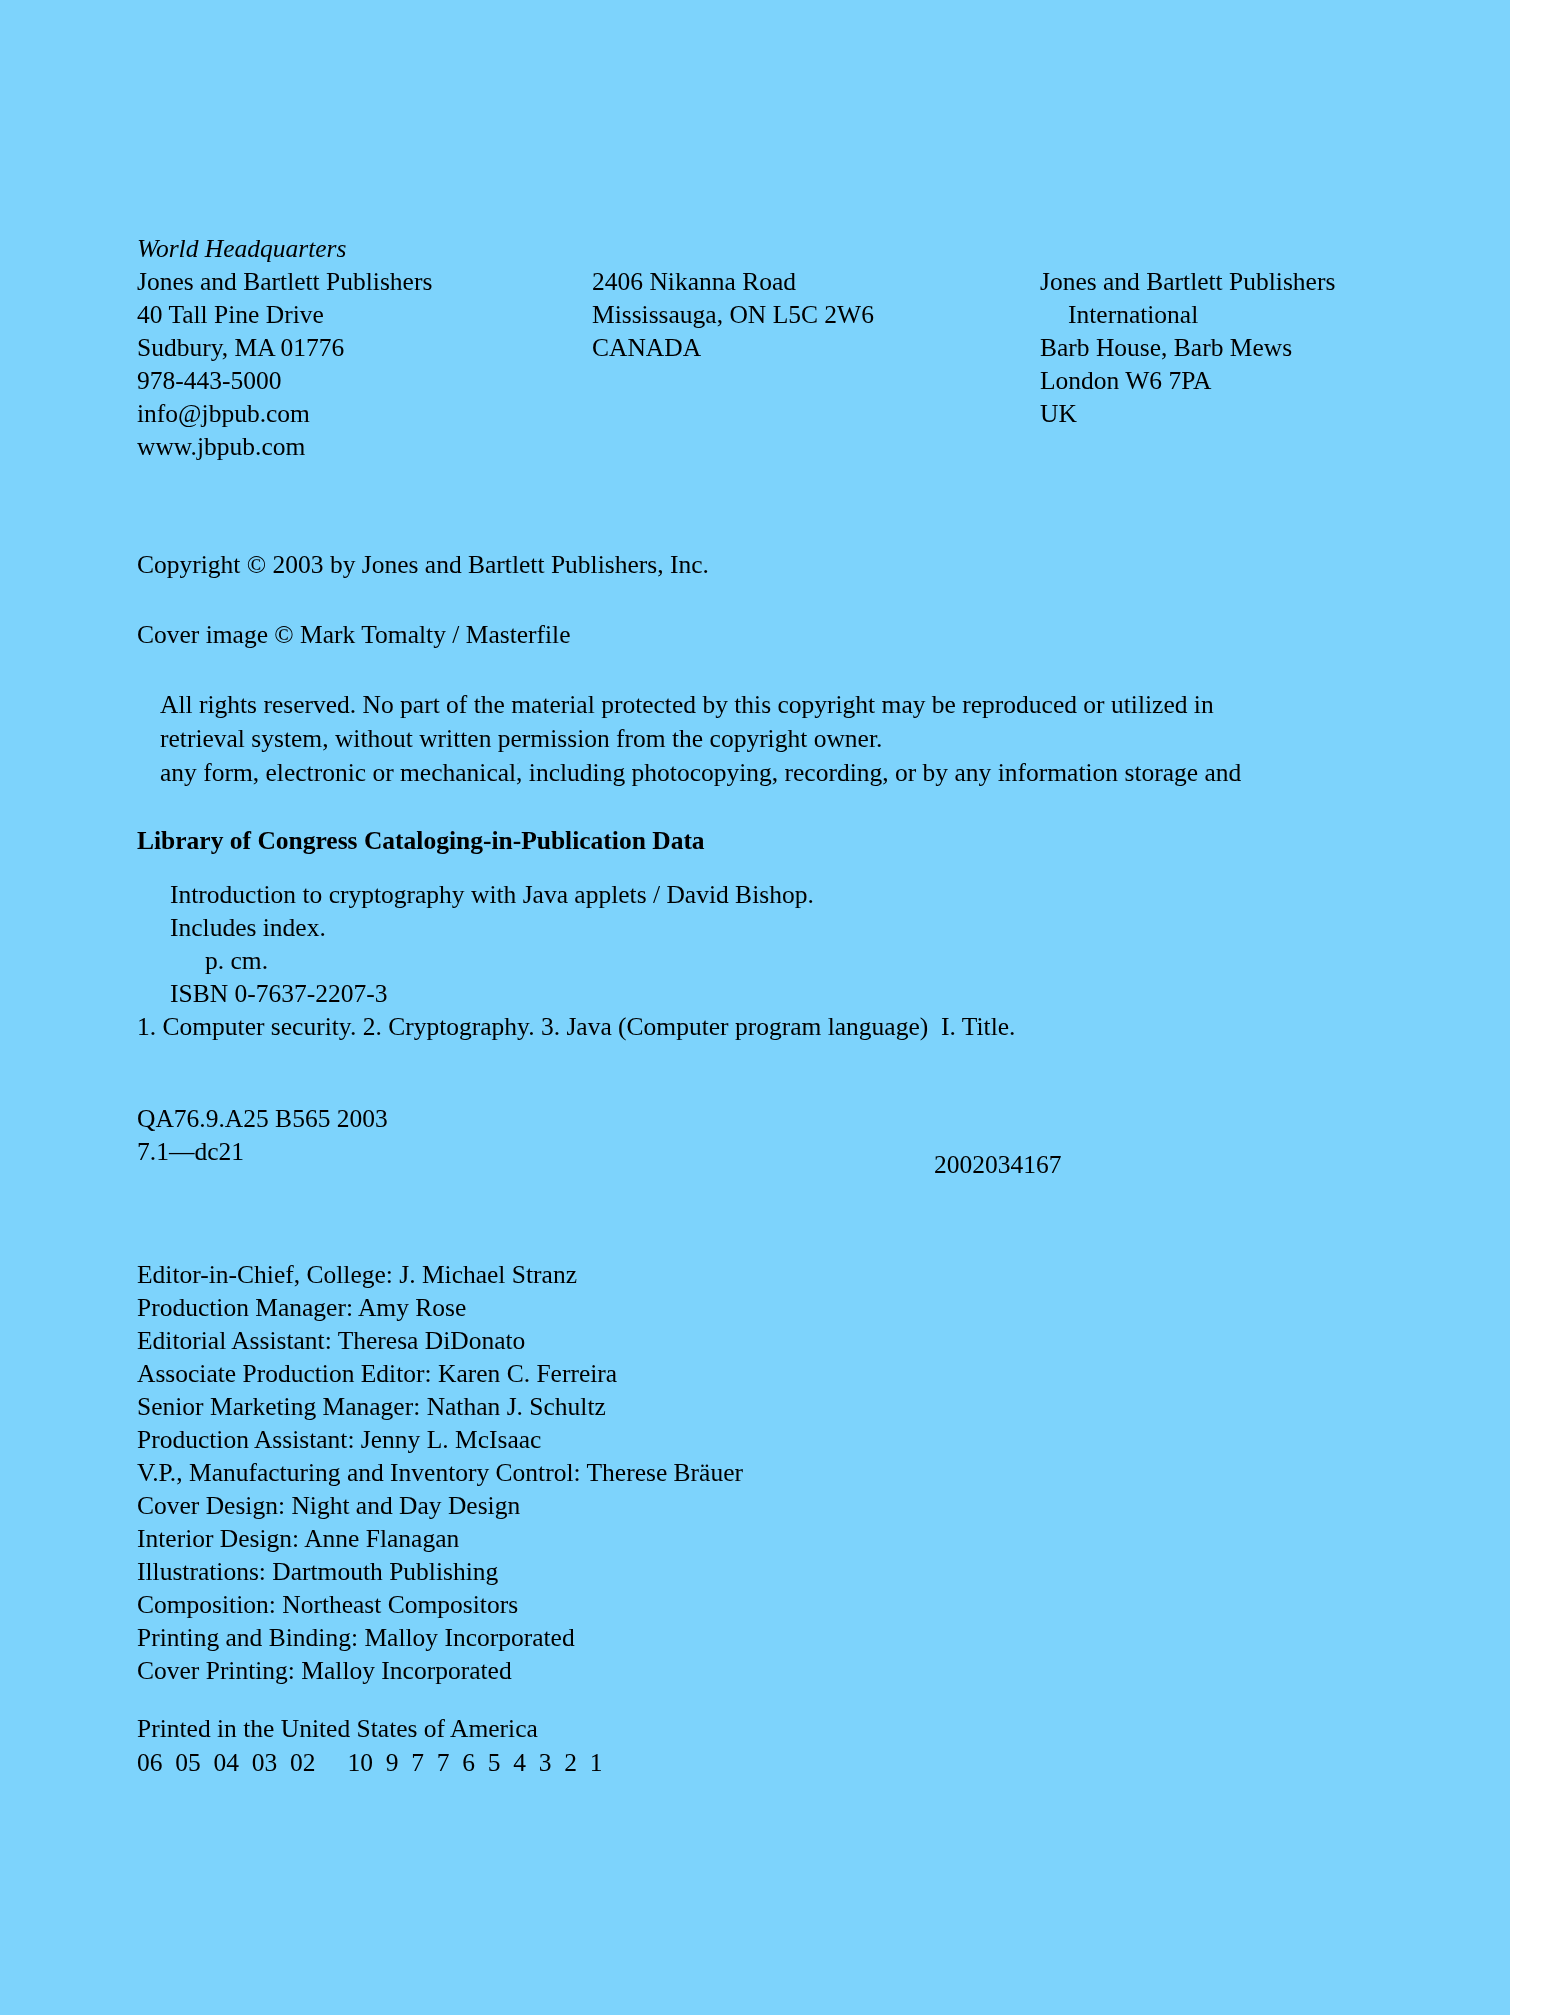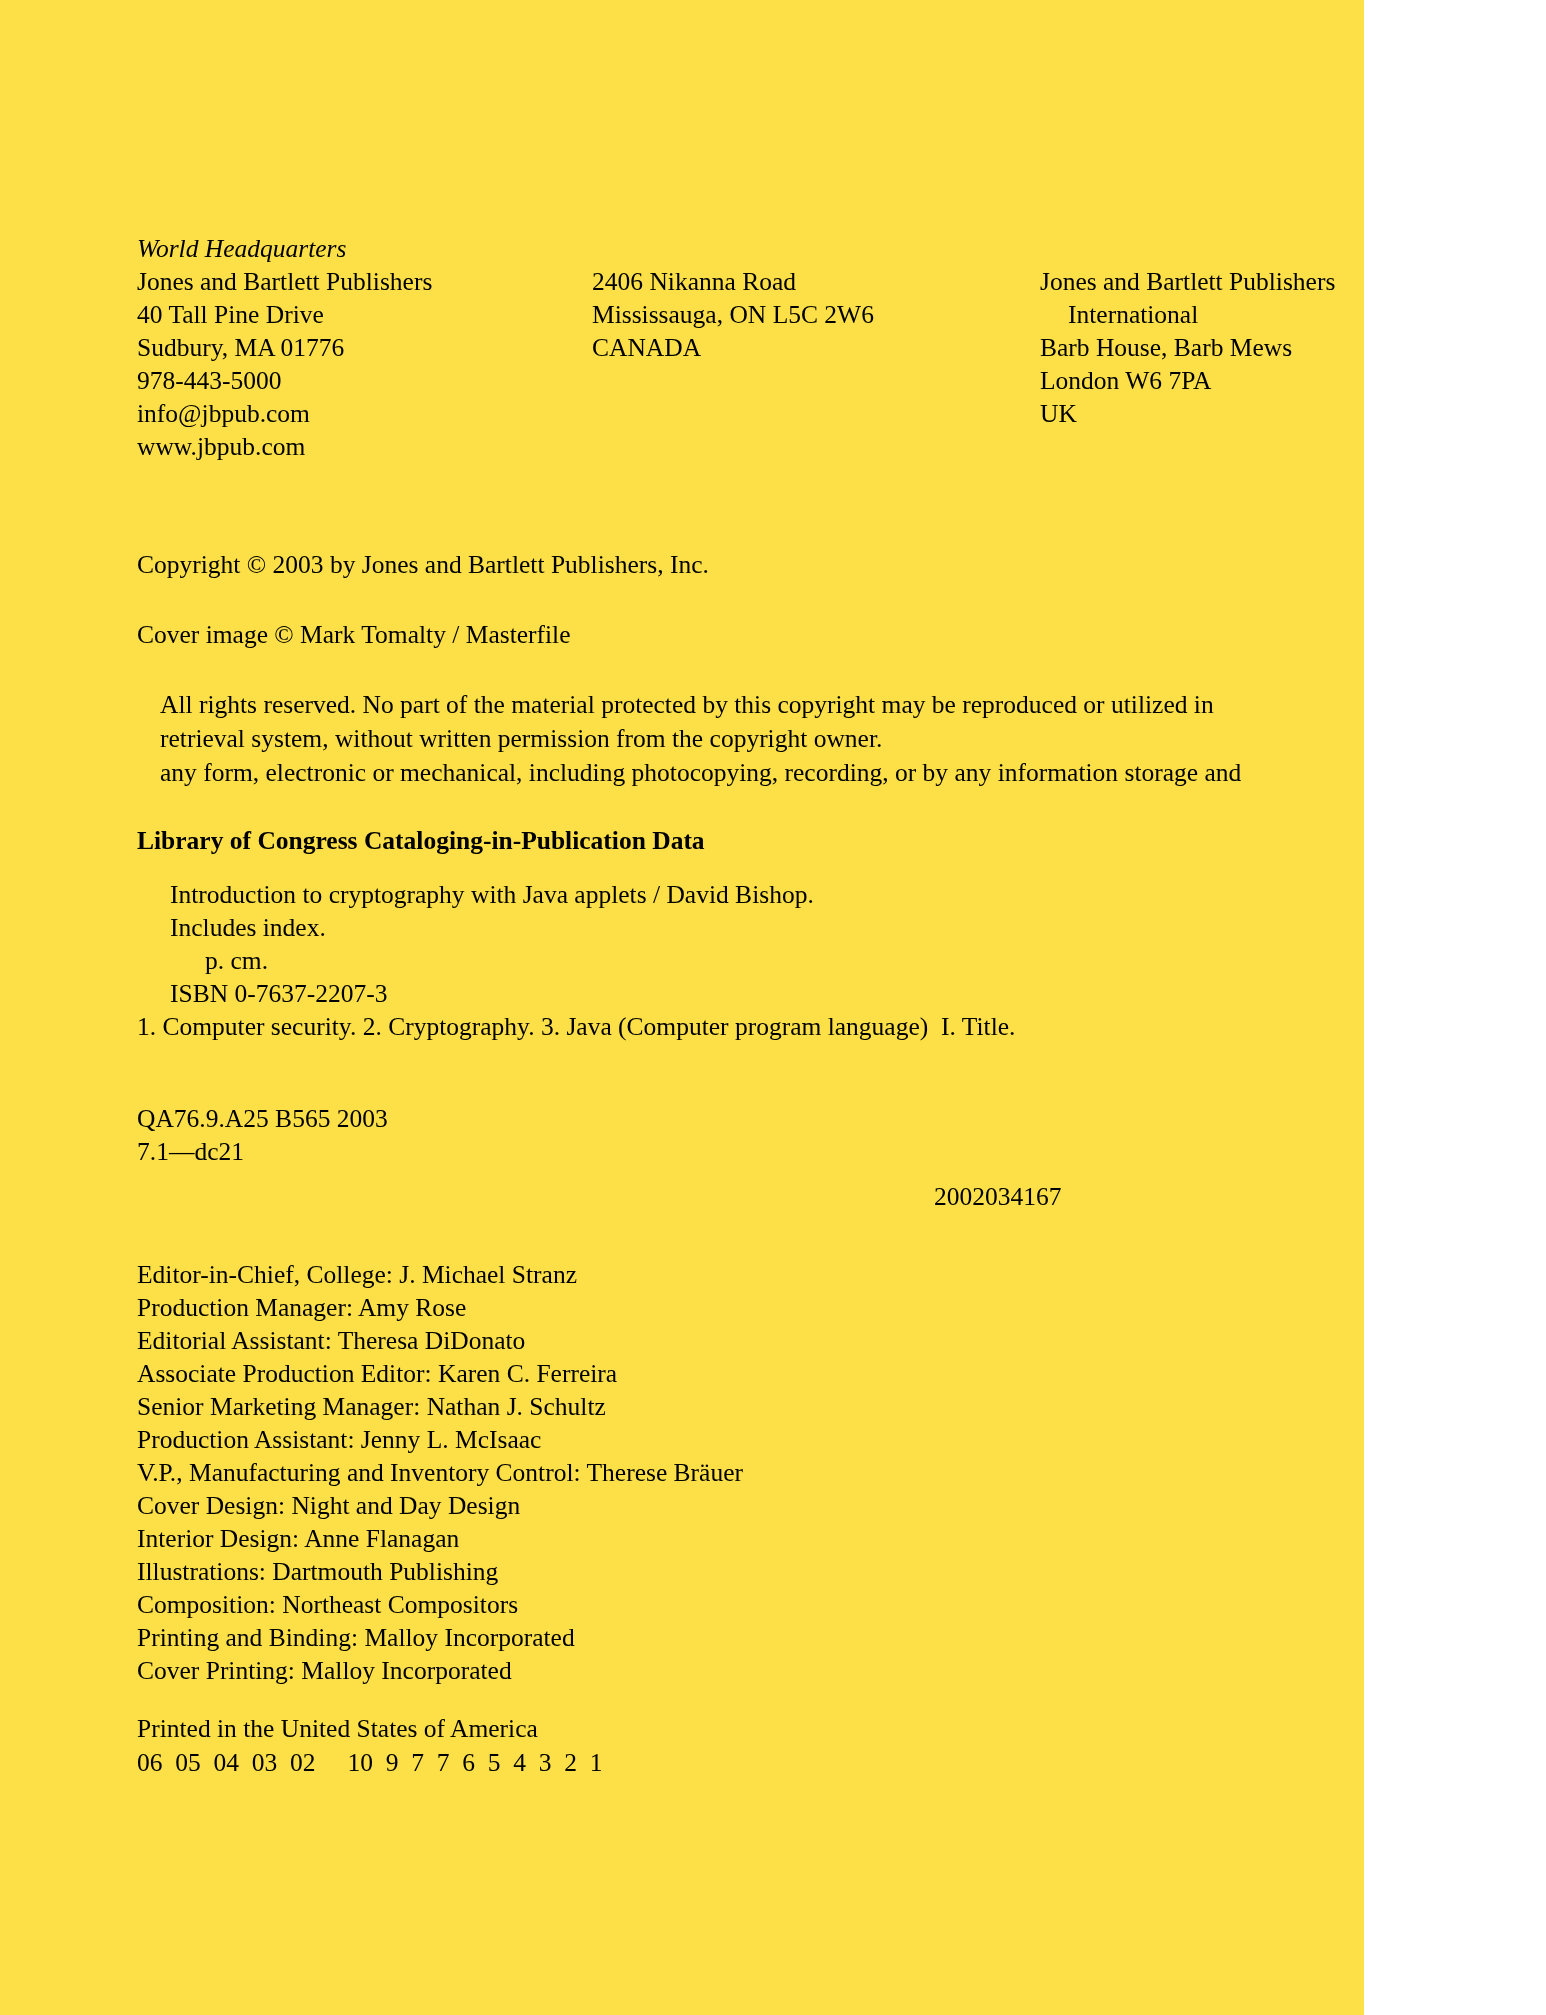--- a/index.html
+++ b/index.html
@@ -1,21 +1,21 @@
 <!DOCTYPE html>
 <html><head>
 <meta charset="utf-8">
 <style>
   * { margin: 0; padding: 0; box-sizing: border-box; }
   html, body { background: #ffffff; }
   .page {
     position: relative;
-    width: 1364px;
+    width: 1510px;
     height: 2015px;
-    background: #fde047;
+    background: #7dd3fc;
     font-family: "Liberation Serif", serif;
     font-size: 25.5px;
     line-height: 33px;
     color: #000000;
   }
   .abs { position: absolute; }
   .line { white-space: pre; }
   .italic { font-style: italic; }
   .bold { font-weight: bold; }
   .indent-1 { padding-left: 33px; }
@@ -70,21 +70,21 @@
     <div class="line indent-2">p. cm.</div>
     <div class="line indent-1">ISBN 0-7637-2207-3</div>
     <div class="line">1. Computer security. 2. Cryptography. 3. Java (Computer program language)  I. Title.</div>
   </div>
 
   <div class="abs" style="left:137px; top:1102px;">
     <div class="line">QA76.9.A25 B565 2003</div>
     <div class="line">7.1—dc21</div>
   </div>
 
-  <div class="abs line" style="left:934px; top:1180px;">2002034167</div>
+  <div class="abs line" style="left:934px; top:1148px;">2002034167</div>
 
   <div class="abs" style="left:137px; top:1258px;">
     <div class="line">Editor-in-Chief, College: J. Michael Stranz</div>
     <div class="line">Production Manager: Amy Rose</div>
     <div class="line">Editorial Assistant: Theresa DiDonato</div>
     <div class="line">Associate Production Editor: Karen C. Ferreira</div>
     <div class="line">Senior Marketing Manager: Nathan J. Schultz</div>
     <div class="line">Production Assistant: Jenny L. McIsaac</div>
     <div class="line">V.P., Manufacturing and Inventory Control: Therese Bräuer</div>
     <div class="line">Cover Design: Night and Day Design</div>

